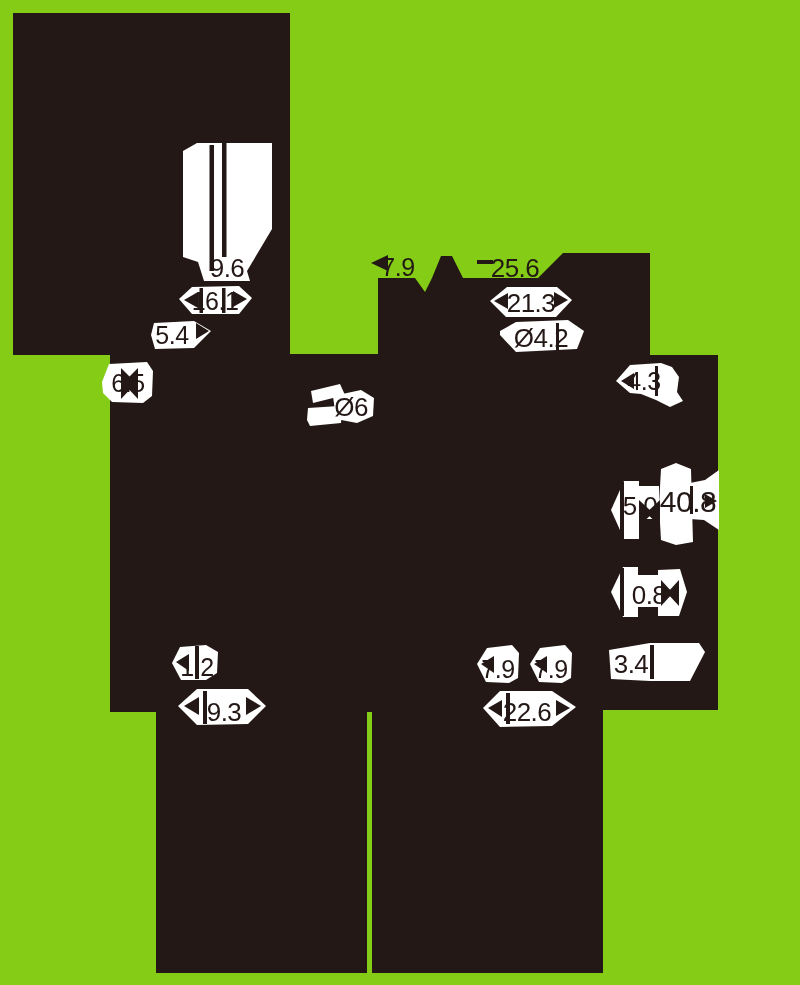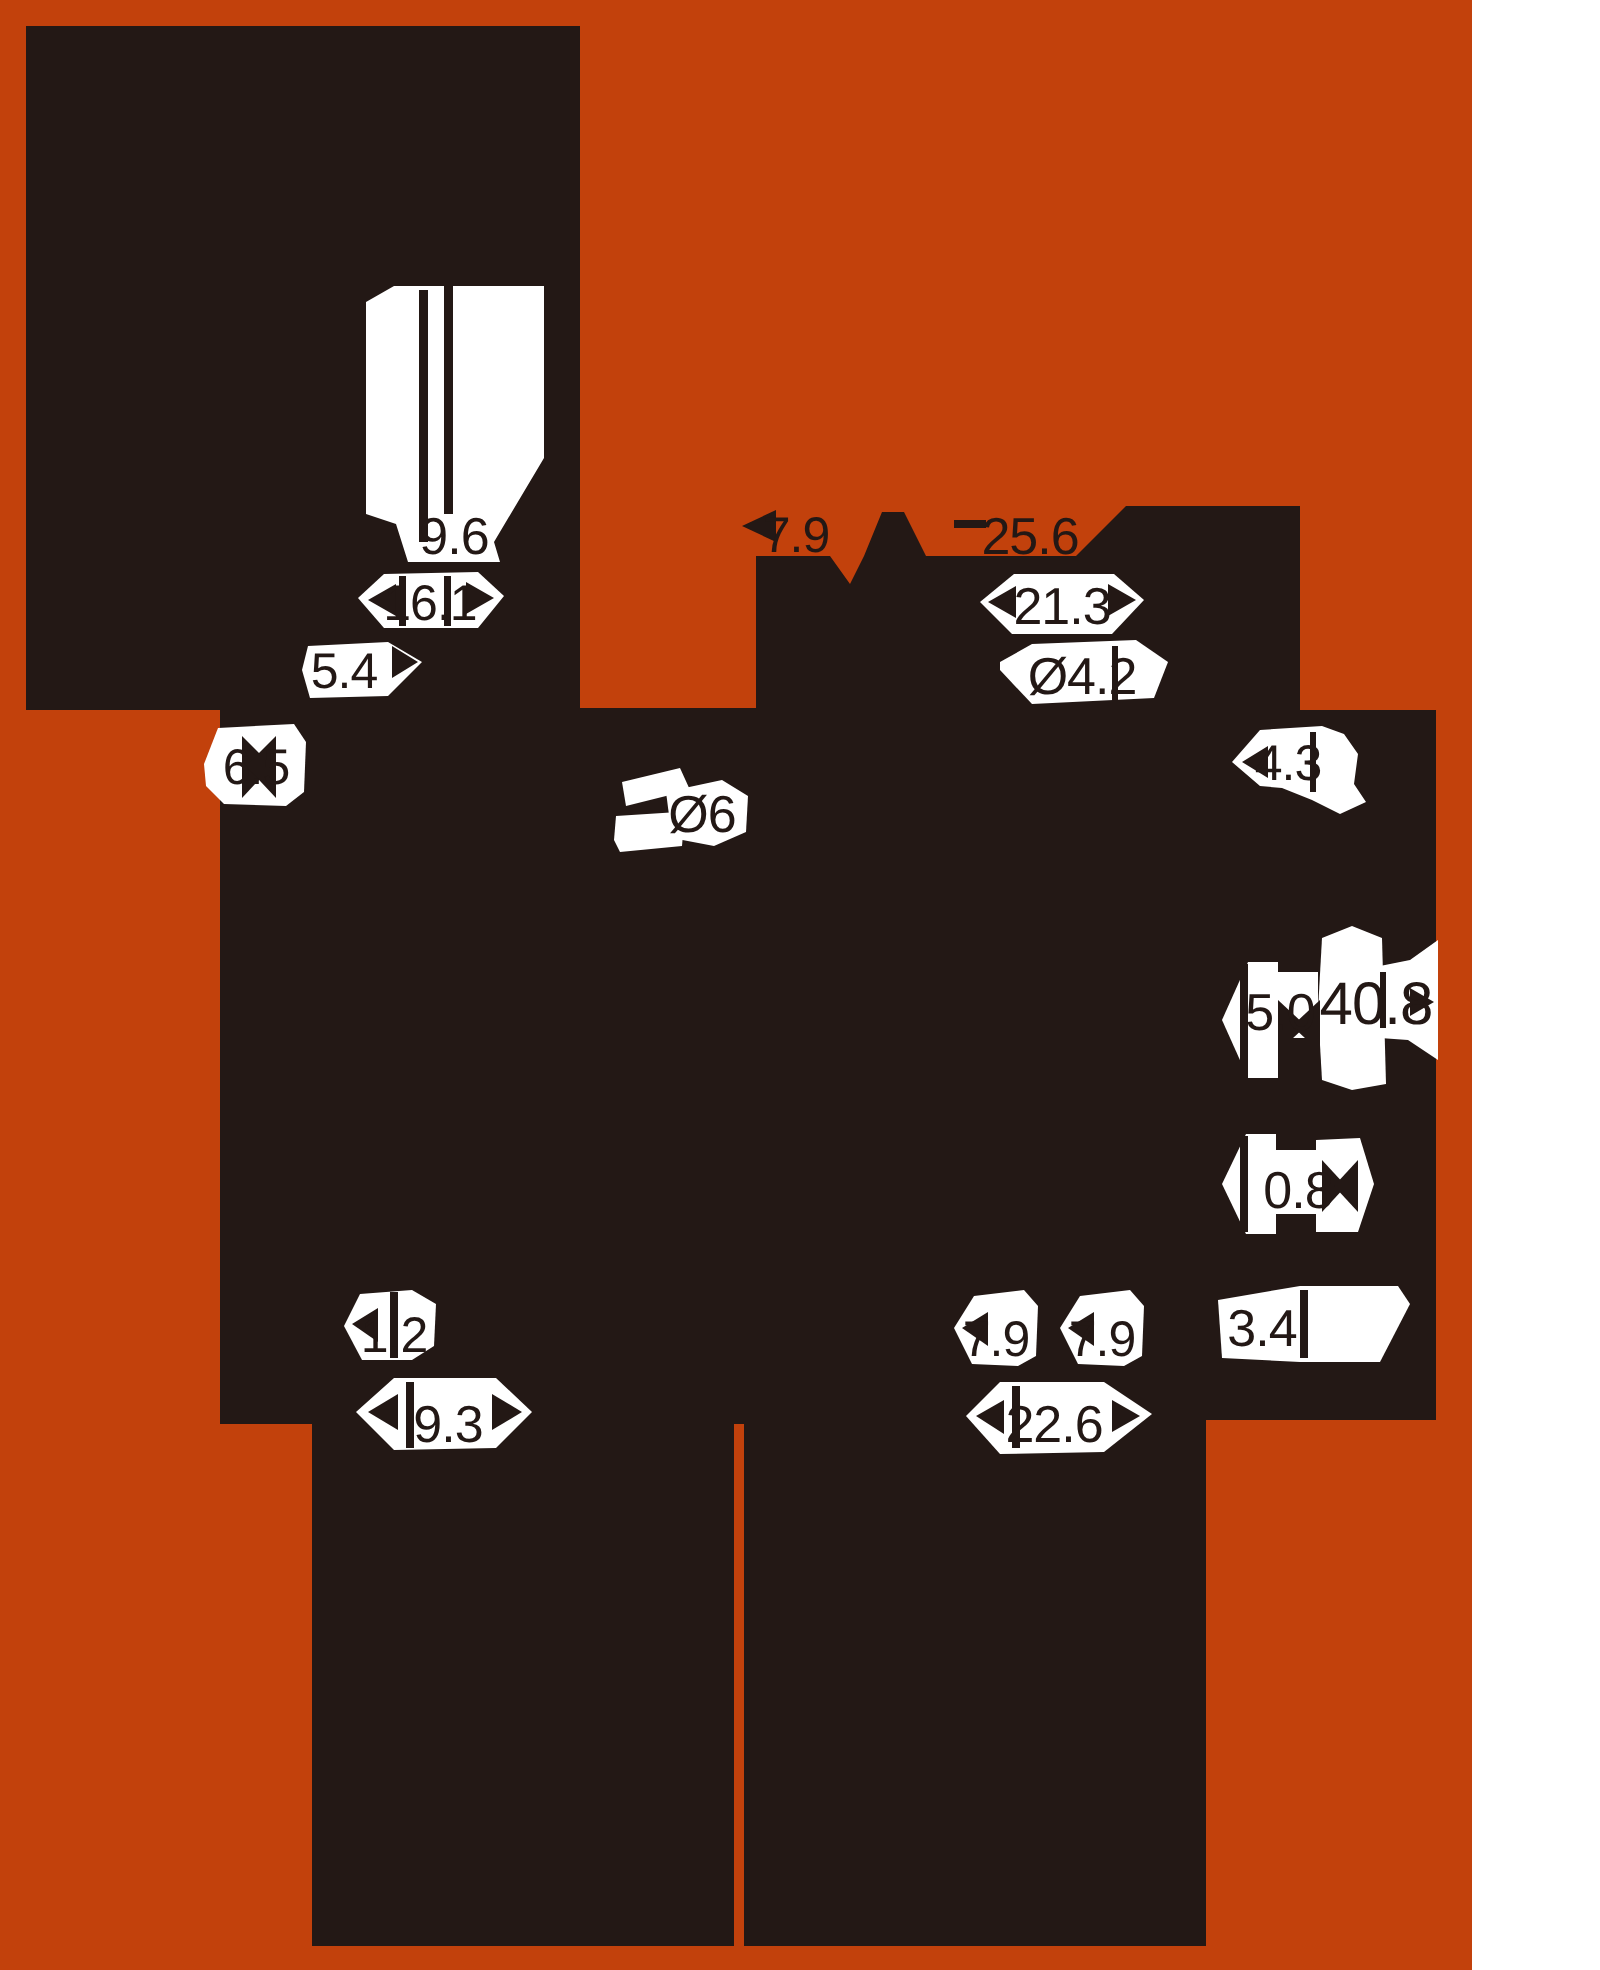--- a/index.html
+++ b/index.html
@@ -1,16 +1,16 @@
 <!DOCTYPE html>
 <html><head>
 <meta charset="utf-8">
 <style>
   html,body{margin:0;padding:0;background:#ffffff;}
-  .stage{position:relative;width:736px;height:985px;background:#c2410c;overflow:hidden;}
+  .stage{position:relative;width:800px;height:985px;background:#84cc16;overflow:hidden;}
   svg{display:block;}
   .ink{fill:#231815;}
   .paper{fill:#ffffff;}
   text.dim{
     fill:#231815;
     font-family:"Liberation Sans", "DejaVu Sans", sans-serif;
     font-weight:400;
     letter-spacing:-0.5px;
     text-anchor:middle;
   }

